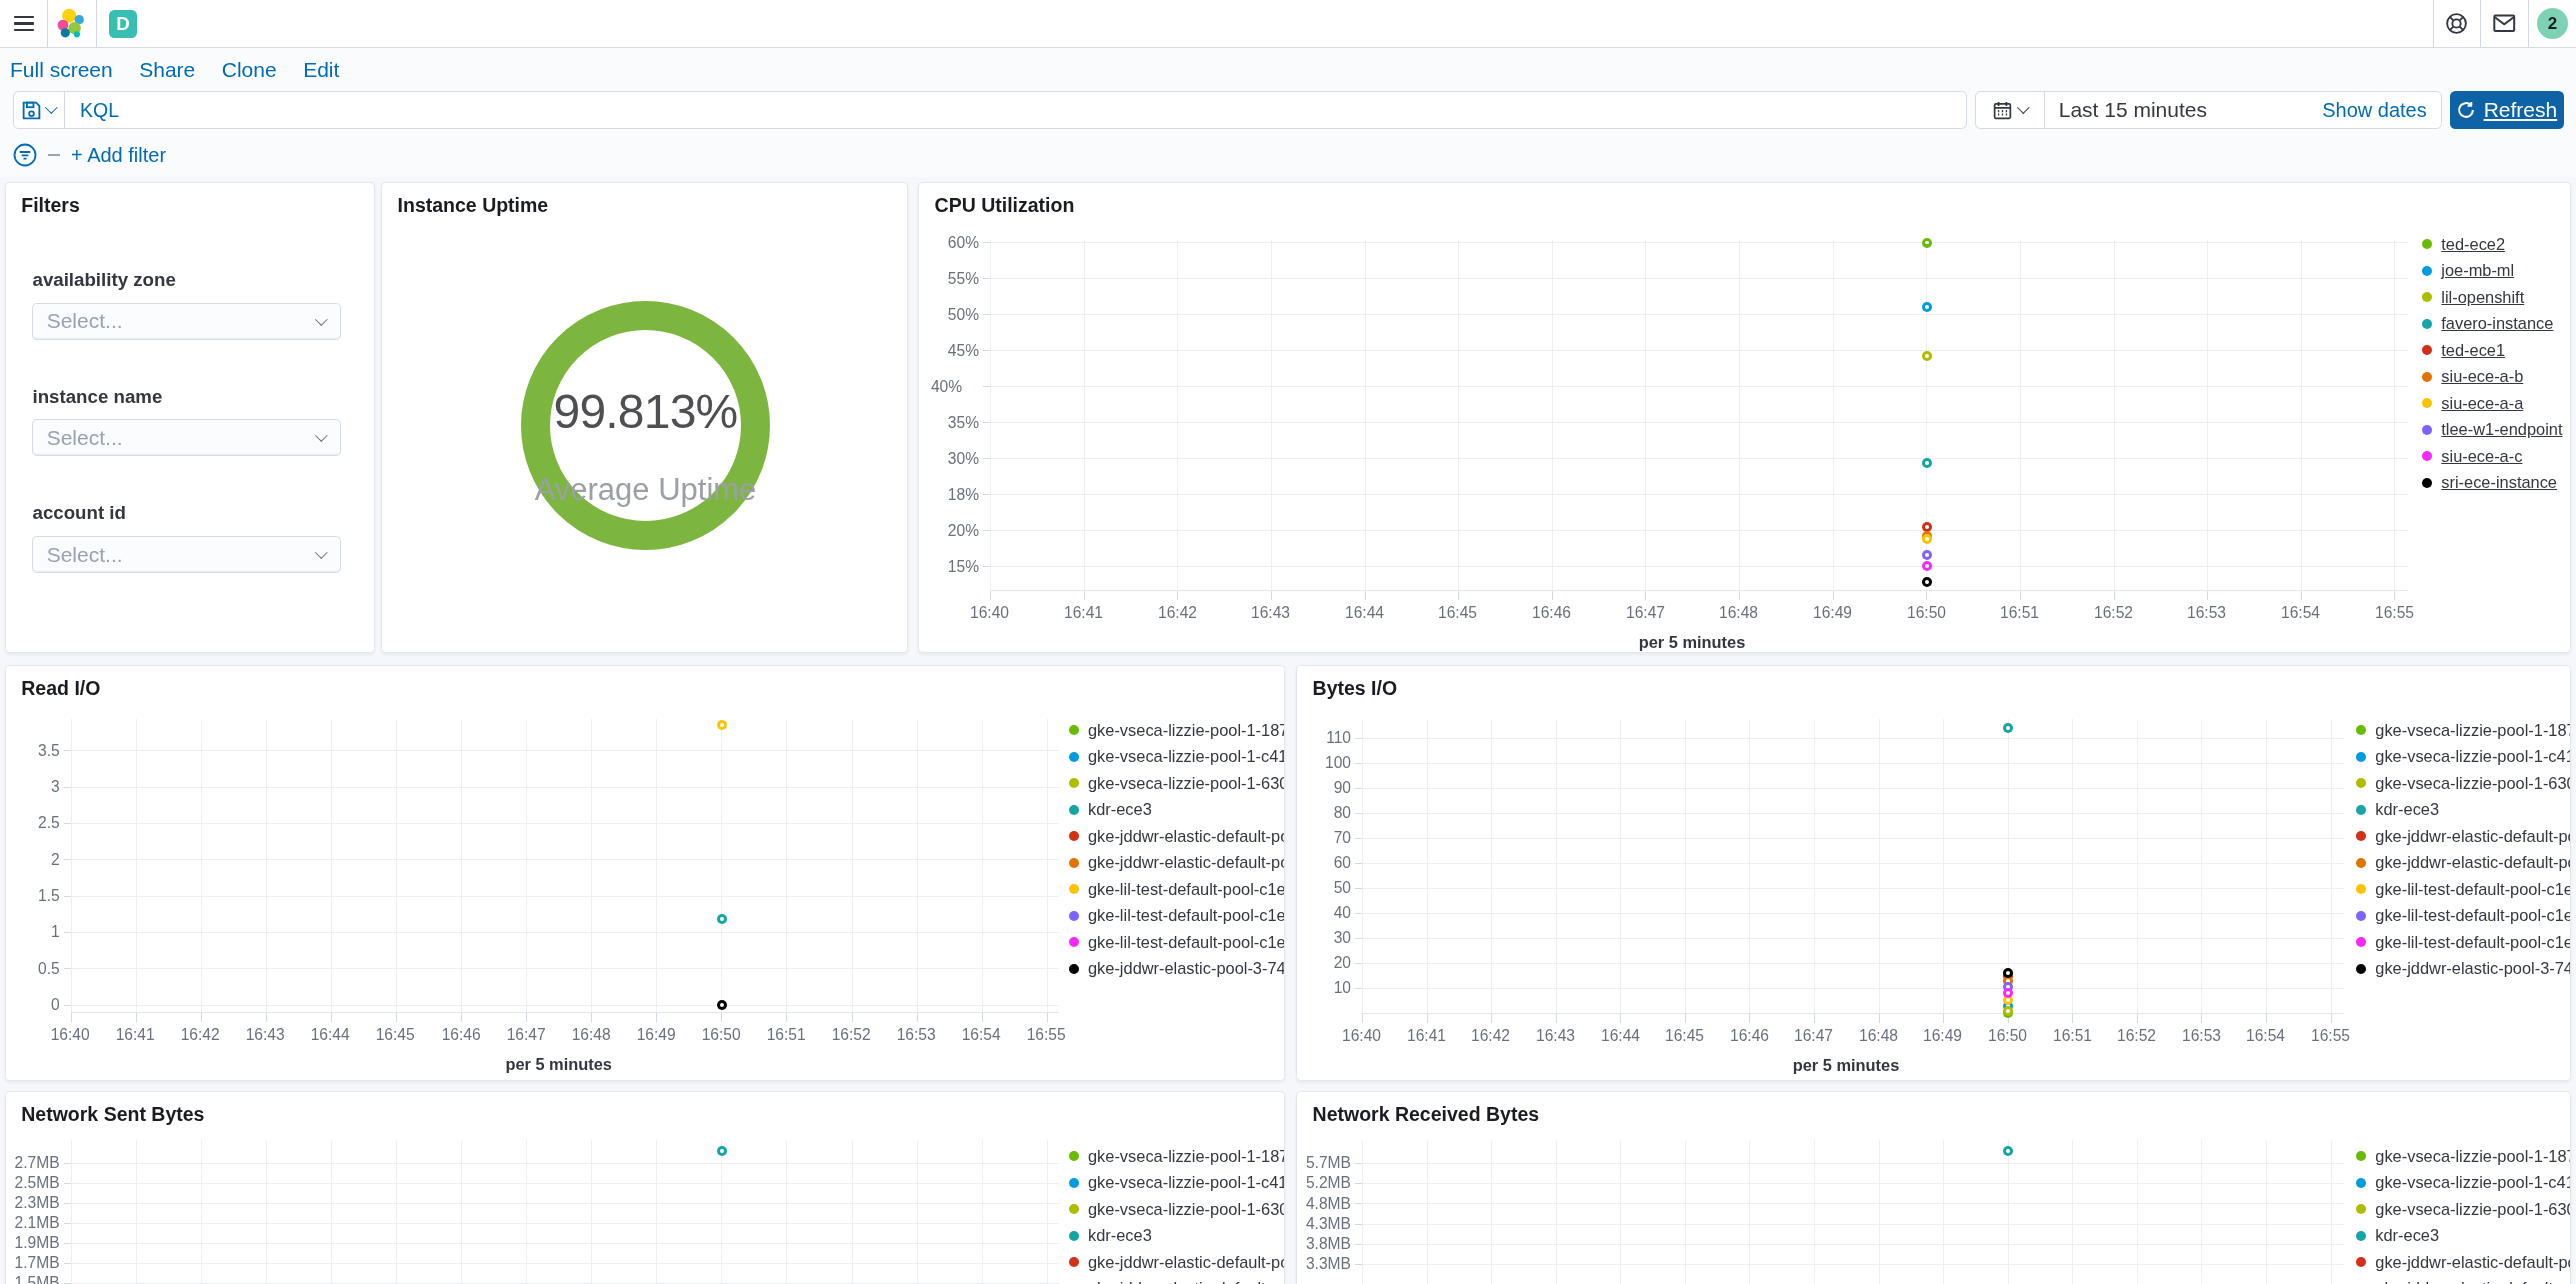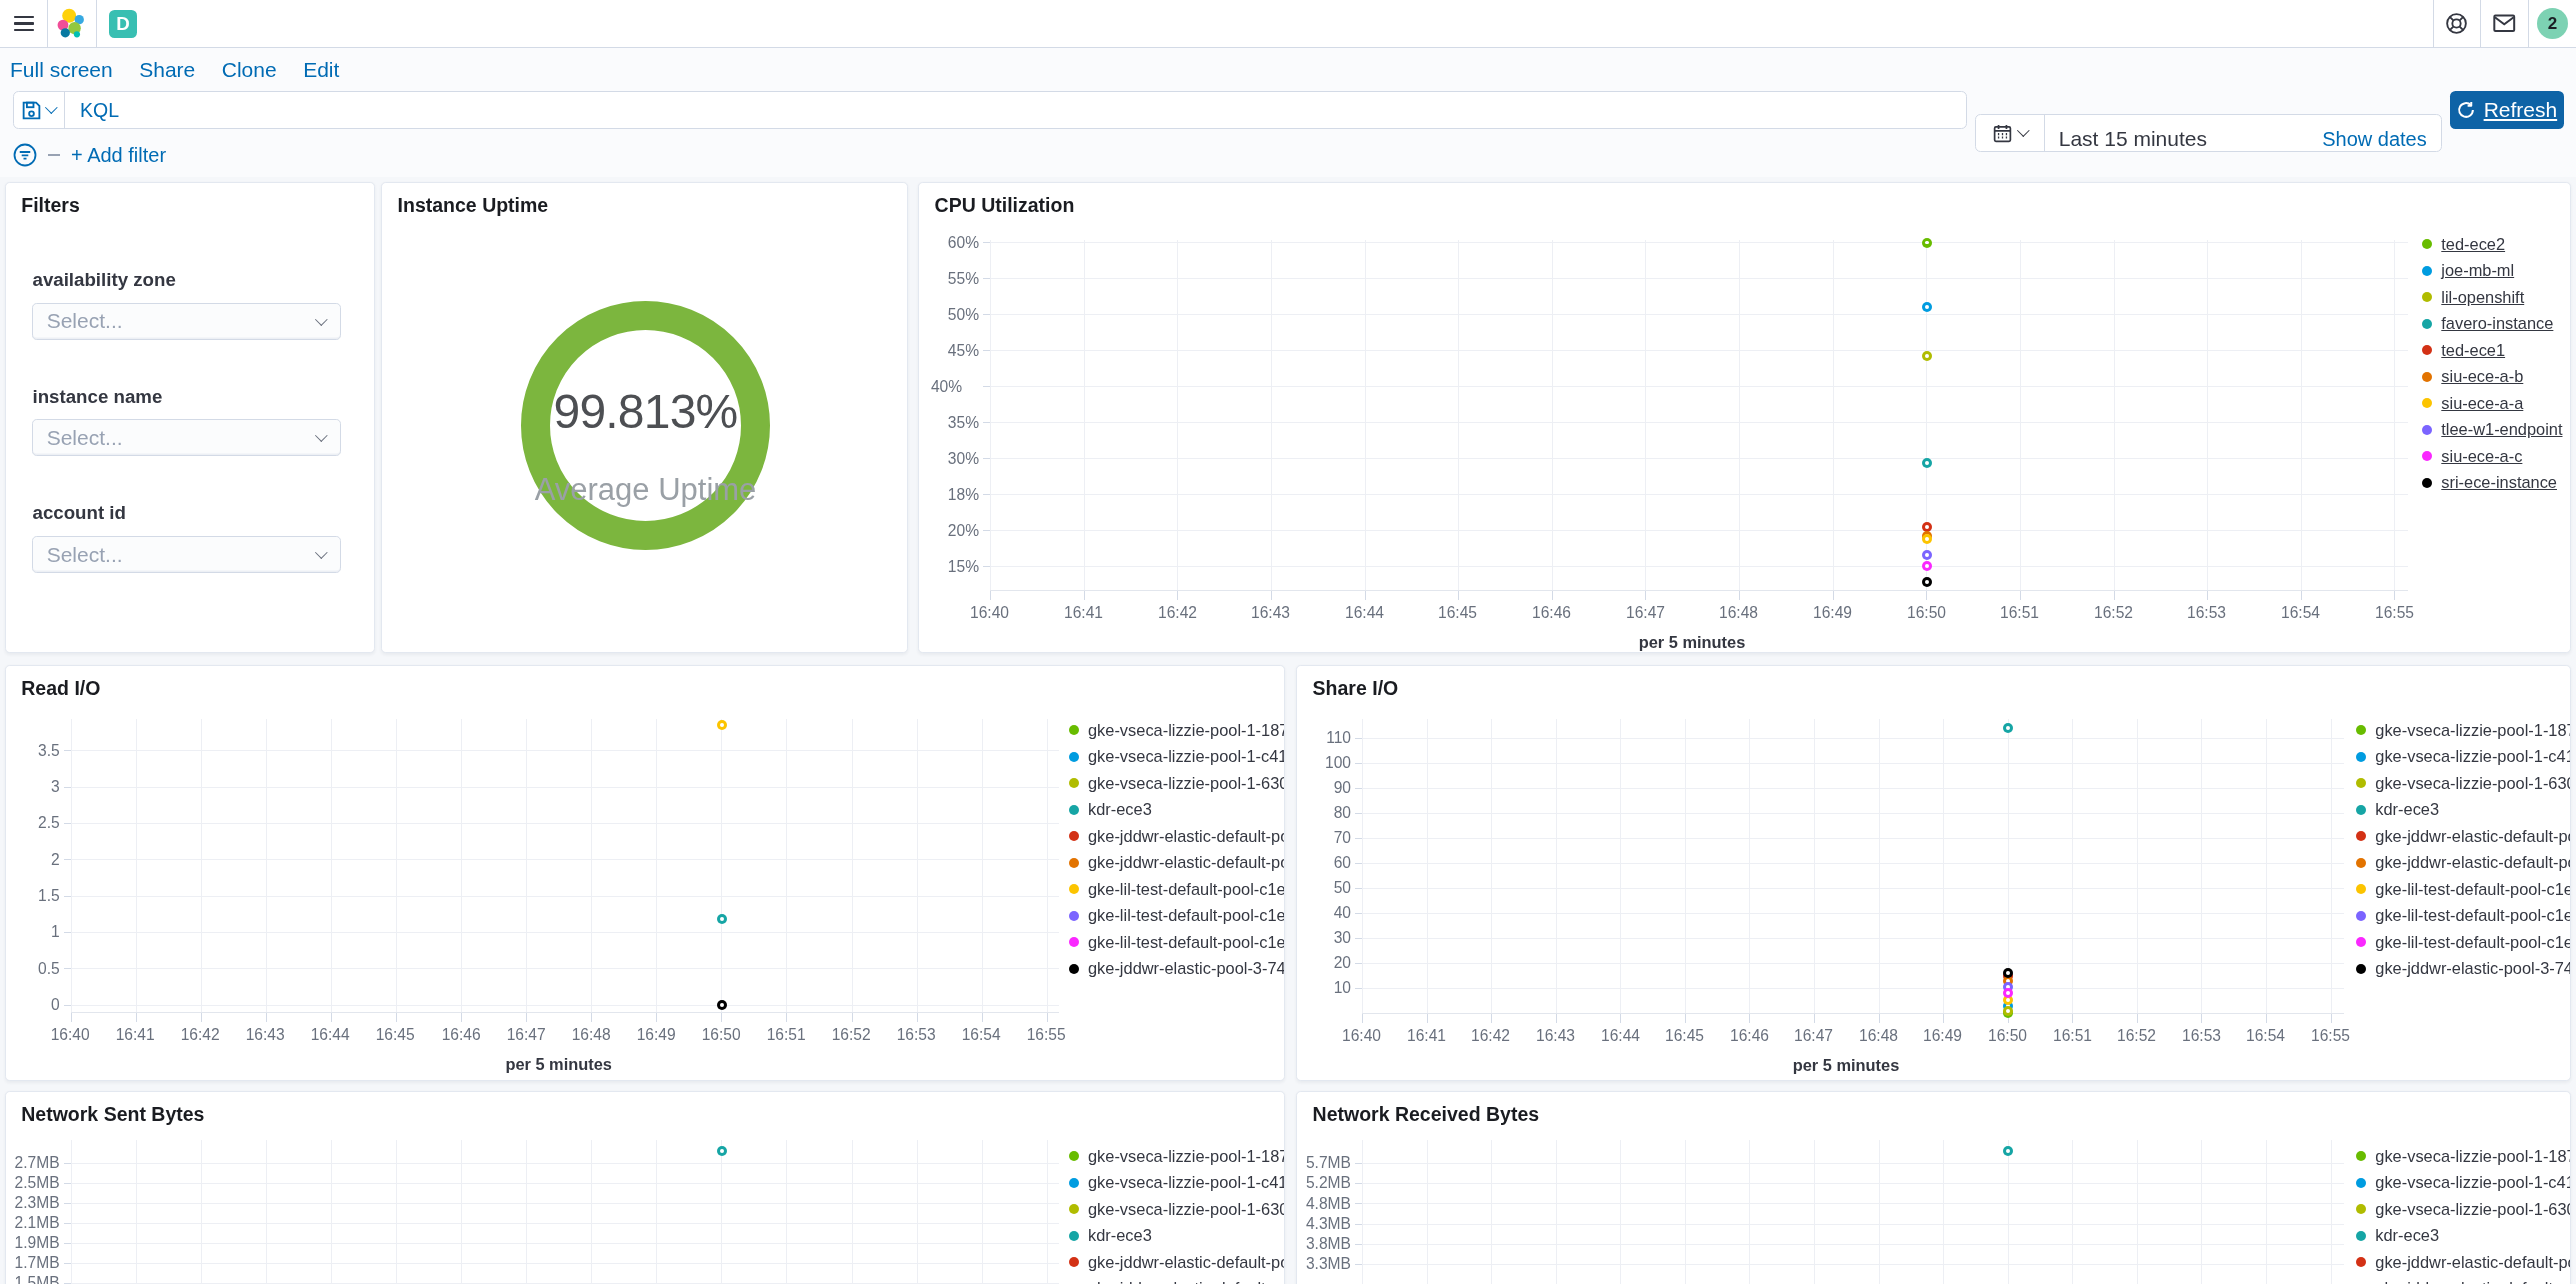--- a/index.html
+++ b/index.html
@@ -32,22 +32,22 @@
 
   .querybar { position:absolute; left:12.5px; top:43px; right:12.5px; height:38px; display:flex; }
   .search-group { flex:1; display:flex; align-items:center; background:#fff;
     border:0.8px solid #D3DAE6; border-radius:5.5px; height:38px; }
   .save-seg { width:51px; height:100%; display:flex; align-items:center; justify-content:center; gap:5.5px;
     border-right:0.8px solid #D3DAE6; cursor:pointer; }
   .search-input { flex:1; border:none; outline:none; font-size:21px; padding:0 15.6px;
     font-family:"Liberation Sans",sans-serif; color:#343741; background:transparent; }
   .search-input::placeholder { color:#69707D; }
   .kql-btn { color:#006BB4; font-size:19.5px; padding:0 15.6px; cursor:pointer; }
-  .date-group { width:467px; margin-left:7.8px; display:flex; align-items:flex-end; background:#fff;
-    border:0.8px solid #D3DAE6; border-radius:5.5px; height:38px;margin-top:23px; }
+  .date-group { width:467px; margin-left:7.8px; display:flex; align-items:center; background:#fff;
+    border:0.8px solid #D3DAE6; border-radius:5.5px; height:38px; }
   .cal-seg { width:69px; height:100%; display:flex; align-items:center; justify-content:center; gap:6.2px;
     border-right:0.8px solid #D3DAE6; cursor:pointer; }
   .time-text { font-size:21px; color:#343741; margin-left:14px; }
   .show-dates { margin-left:auto; margin-right:14px; color:#006BB4; font-size:20px; cursor:pointer; }
   .refresh-btn { width:114px; height:38px; margin-left:7.8px; background:#0E63A6; border:none; border-radius:5.5px;
     color:#fff; font-size:21px; display:flex; align-items:center; justify-content:center; gap:7.8px; cursor:pointer;
     font-family:"Liberation Sans",sans-serif; }
   .refresh-btn span { text-decoration:underline; }
 
   .filterrow { position:absolute; left:12.5px; top:95px; display:flex; align-items:center; gap:11px; }
@@ -499,21 +499,21 @@
         <span class="legend-label">gke-lil-test-default-pool-c1e...</span>
       </div>
       <div class="legend-item">
         <span class="legend-dot" style="background: rgb(0, 0, 0);"></span>
         <span class="legend-label">gke-jddwr-elastic-pool-3-74...</span>
       </div>
     </div>
   </section>
 
 <section class="panel" id="panel-write">
-  <h3 class="panel-title">Share I/O</h3>
+  <h3 class="panel-title">Bytes I/O</h3>
 <div class="plot" style="left: 65px; top: 53px; width: 982px; height: 295px;">
       <div class="gridline-h" style="top: 19px;"></div>
       <div class="tick-mark-y" style="top: 19px;"></div>
       <div class="y-label" style="top: 10.2px;">110</div>
       <div class="gridline-h" style="top: 44px;"></div>
       <div class="tick-mark-y" style="top: 44px;"></div>
       <div class="y-label" style="top: 35px;">100</div>
       <div class="gridline-h" style="top: 69px;"></div>
       <div class="tick-mark-y" style="top: 69px;"></div>
       <div class="y-label" style="top: 60px;">90</div>

